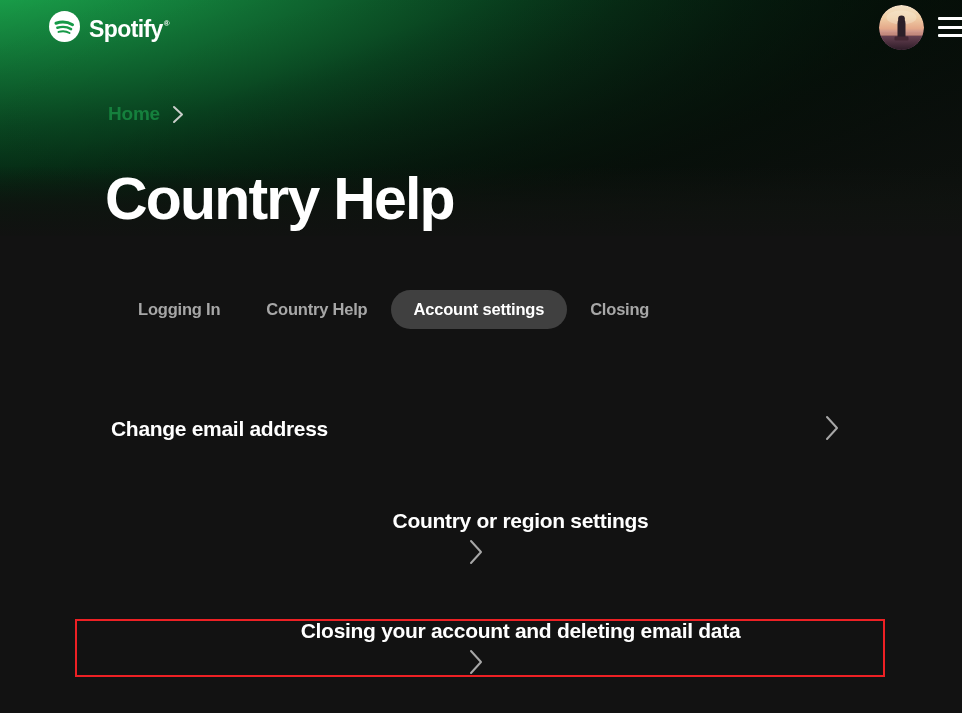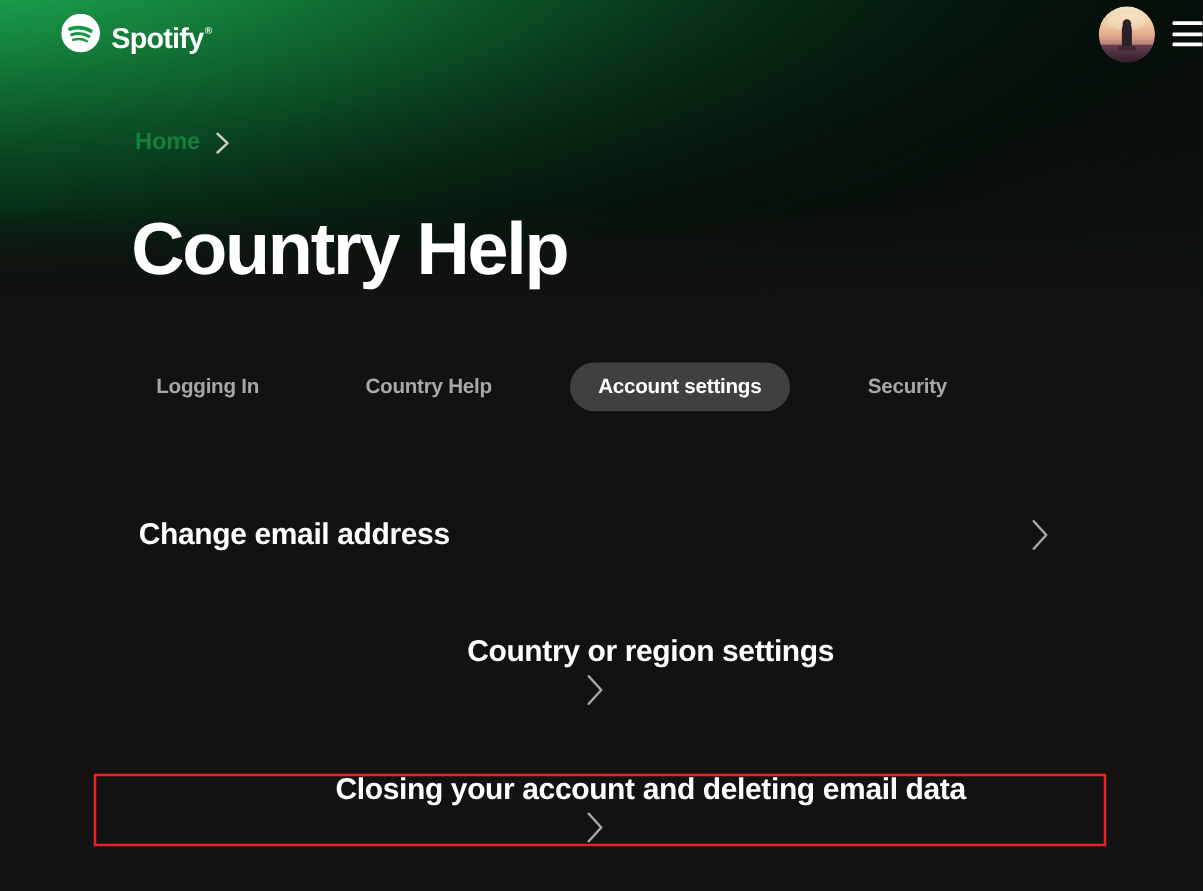--- a/index.html
+++ b/index.html
@@ -164,26 +164,25 @@
     font-weight: 700;
     letter-spacing: -1.8px;
     line-height: 1.15;
     white-space: nowrap;
     z-index: 6;
   }
 
   
   .tabs {
     position: absolute;
-    left: 102px;
+    left: 115px;
     top: 290px;
     display: flex;
     align-items: flex-start;
     z-index: 5;
-    gap: 39px;
   }
   .tab {
     font-size: 16.5px;
     font-weight: 700;
     letter-spacing: -0.2px;
     color: #a7a7a7;
     background: transparent;
     border: none;
     border-radius: 500px;
     padding: 10px 23px;
@@ -213,21 +212,21 @@
     height: 56px;
     margin: 0 auto;
     padding: 0 32px 0 111px;
     width: 962px;
     cursor: pointer;
   }
   .help-item + .help-item { margin-top: 54px; flex-direction: column; }
 
   .help-label {
     color: #ffffff;
-    font-size: 24px;
+    font-size: 21px;
     font-weight: 700;
     letter-spacing: -0.3px;
     line-height: 1;
   }
   .help-chevron {
     display: flex;
     align-items: center;
     margin-right: 90px;
   }
 
@@ -314,21 +313,21 @@
     </svg>
   </span>
 </nav>
 
 <h1 class="page-title">Country Help</h1>
 
 <div class="tabs">
   <button class="tab">Logging In</button>
   <button class="tab">Country Help</button>
   <button class="tab is-active">Account settings</button>
-  <button class="tab">Security</button>
+  <button class="tab">Closing</button>
 </div>
 
 <ul class="help-list">
 
   <li class="help-item">
     <span class="help-label">Change email address</span>
     <span class="help-chevron">
       <svg width="16" height="28" viewBox="0 0 16 28" aria-hidden="true">
         <path d="M3 3 L13 14 L3 25" stroke="#a7a7a7" stroke-width="2" fill="none" stroke-linecap="round" stroke-linejoin="round"></path>
       </svg>

